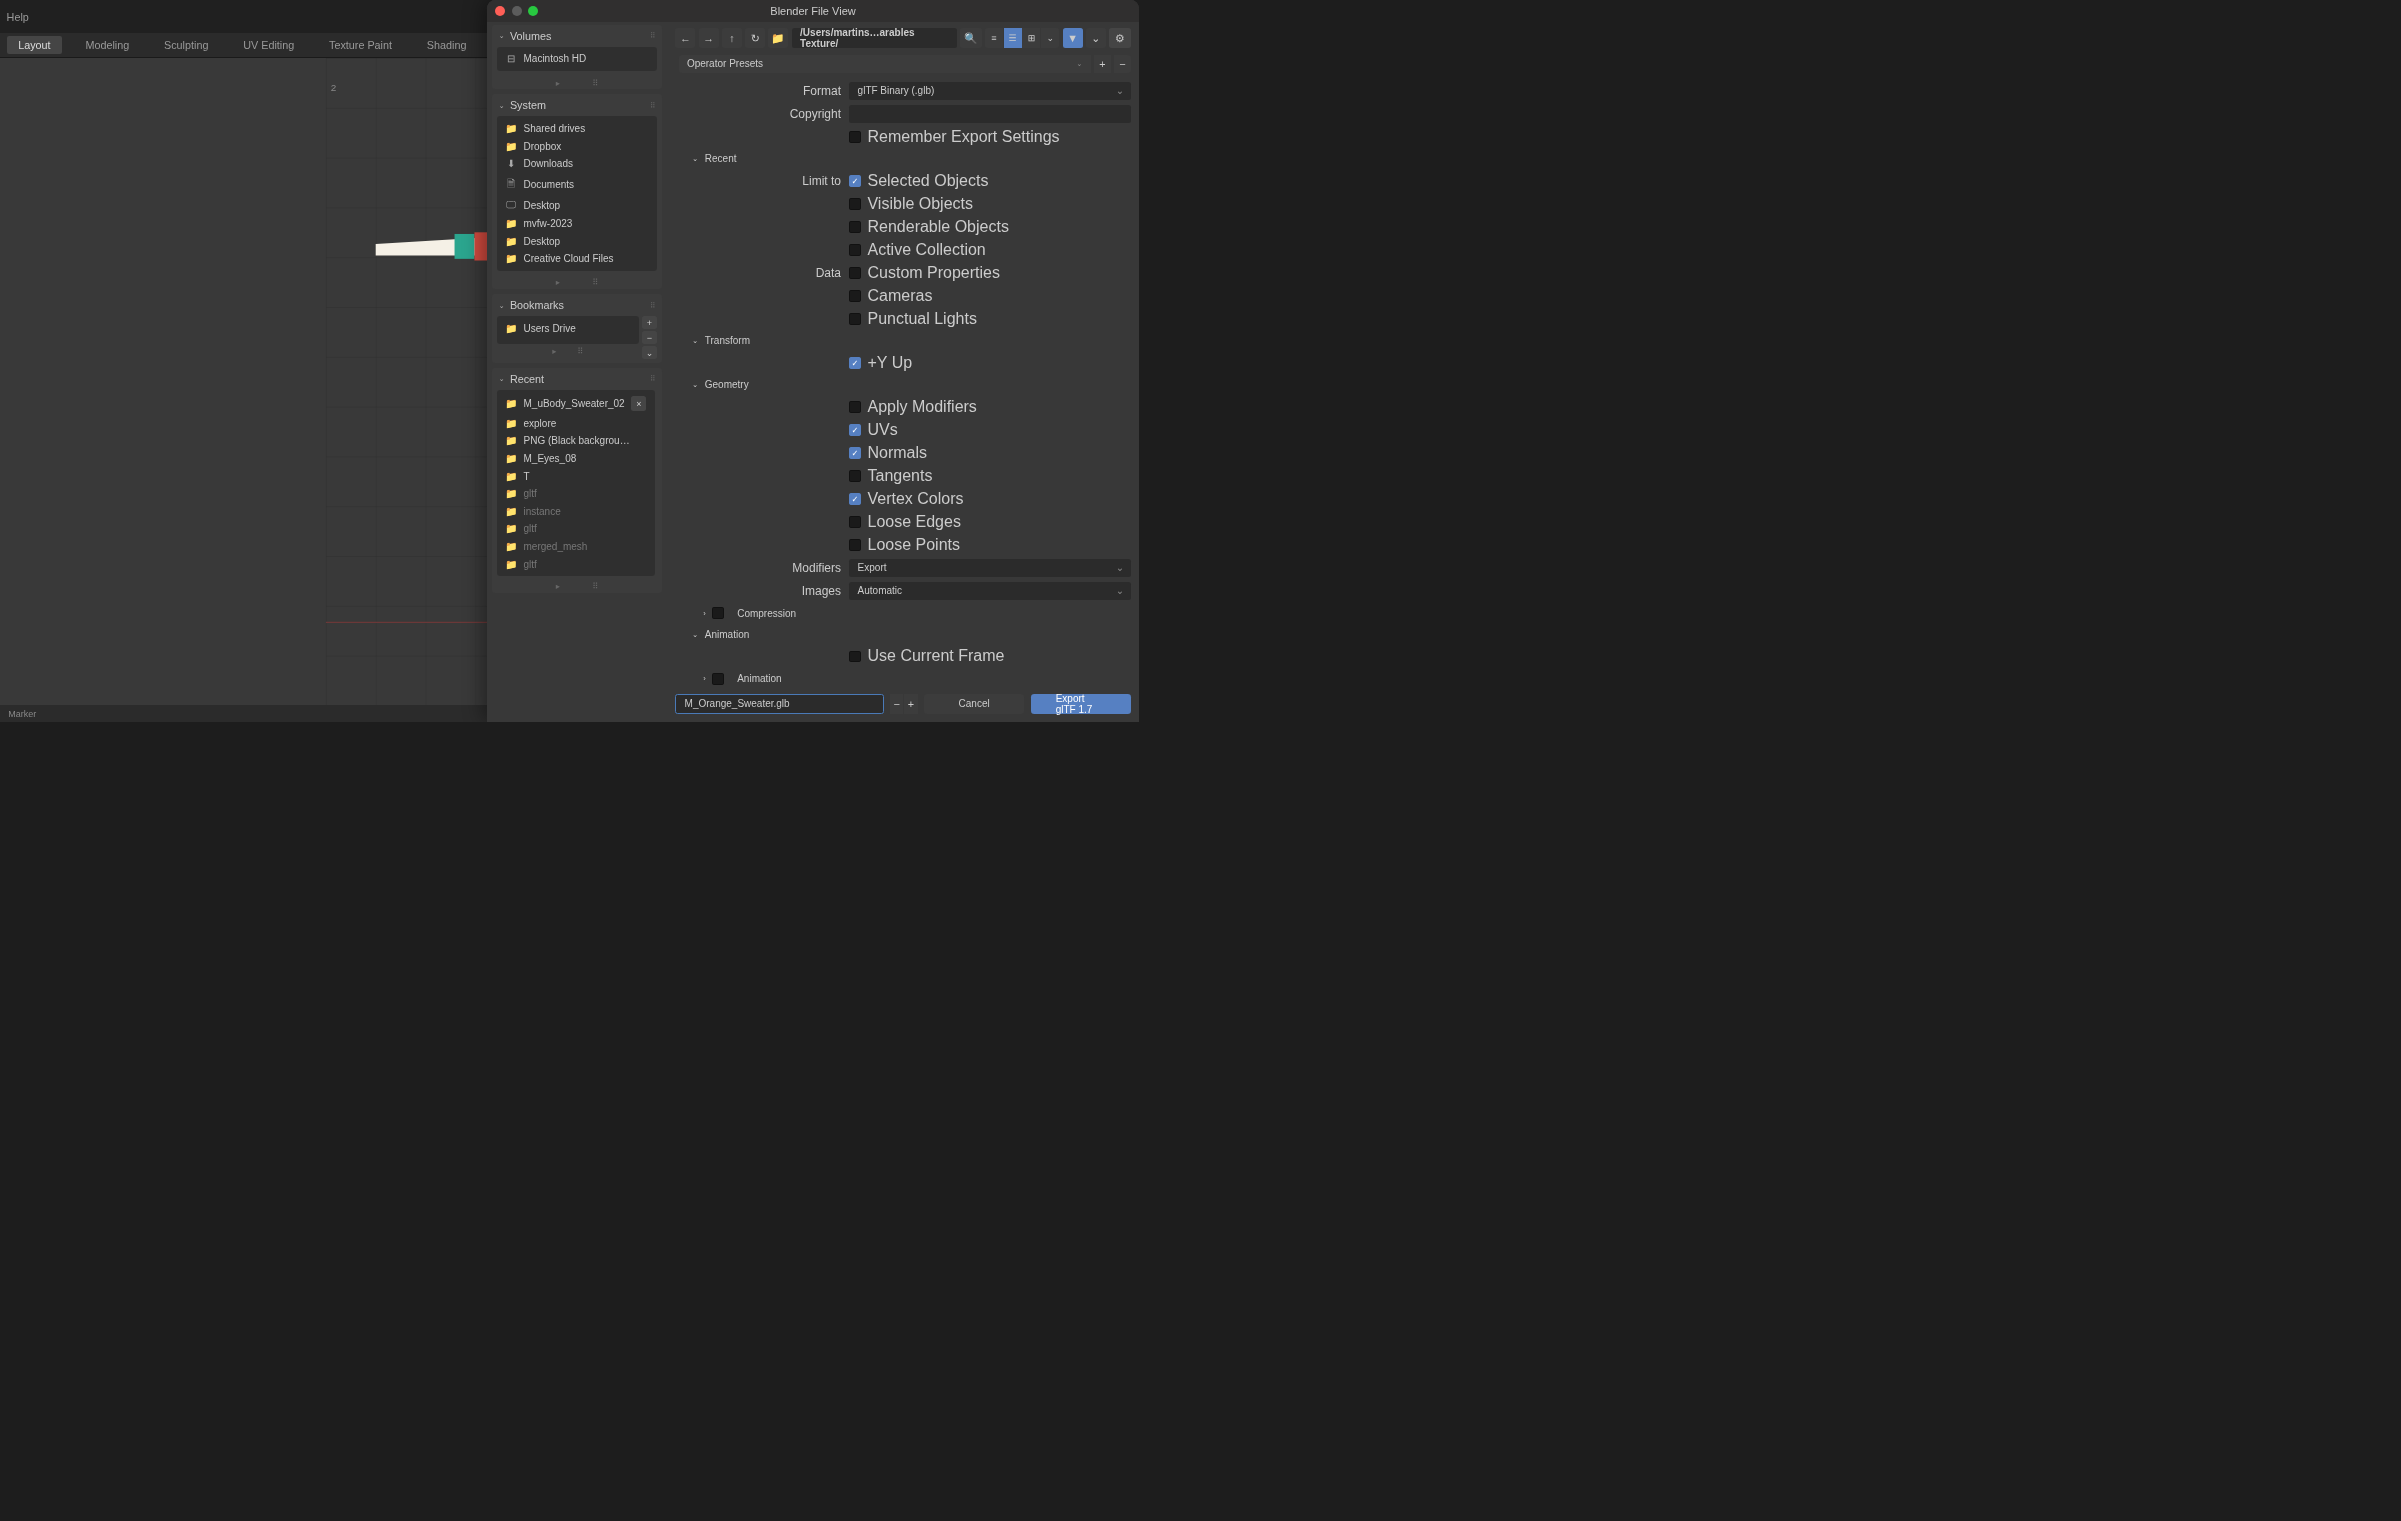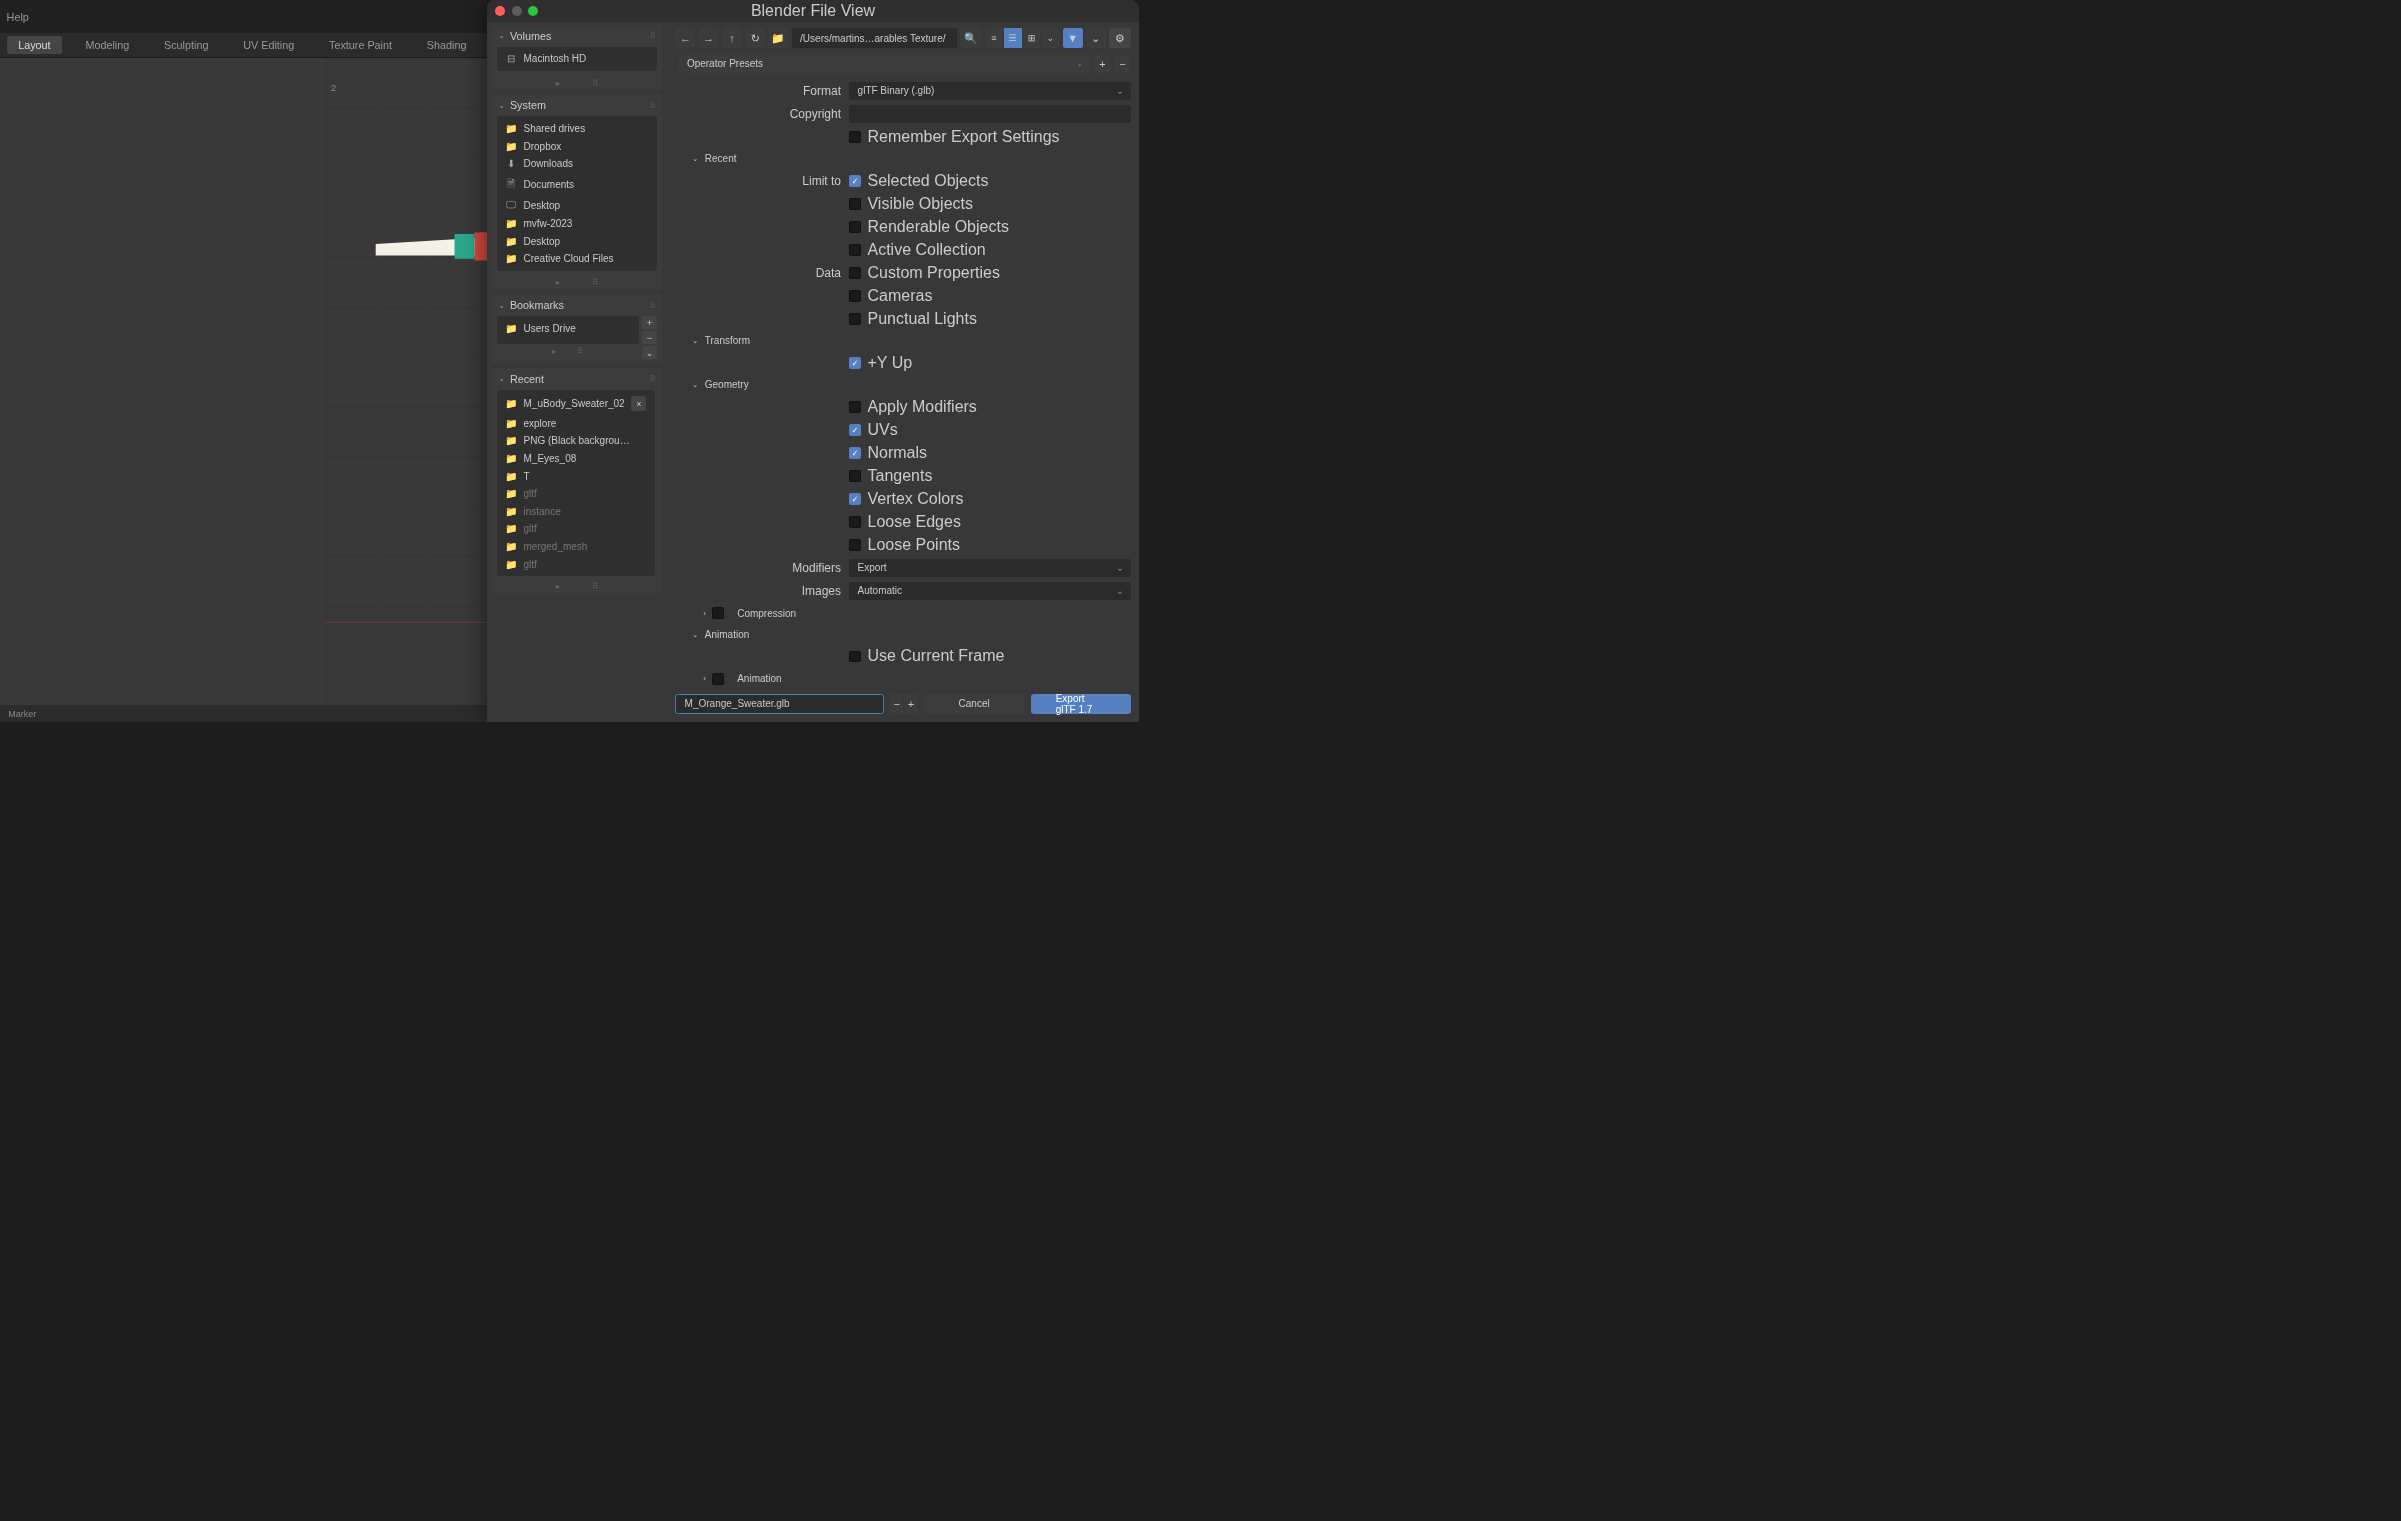--- a/index.html
+++ b/index.html
@@ -28,21 +28,21 @@
     .playback-btn { width: 13.3px; height: 13.3px; display: flex; align-items: center; justify-content: center; color: #ccc; }
     
     
     .dialog { position: absolute; top: 0px; left: 487px; width: 652px; height: 722px; background: #383838; border-radius: 8.3px; box-shadow: -3.3px 0 20px rgba(0,0,0,0.4); display: flex; flex-direction: column; }
     .dialog-titlebar { height: 21.6px; background: #302f2f; border-radius: 8.3px 8.3px 0 0; display: flex; align-items: center; position: relative; }
     .traffic-lights { position: absolute; left: 8.3px; display: flex; gap: 6.6px; }
     .traffic-light { width: 10px; height: 10px; border-radius: 50%; }
     .tl-red { background: #ff5f57; }
     .tl-yellow { background: #5c5c5c; }
     .tl-green { background: #28c840; }
-    .dialog-title { margin: 12px auto; color: #ccc; font-size: 16px; }
+    .dialog-title { margin: 12px auto; color: #ccc; font-size: 11px; }
     .app-name-top { position: absolute; top: 0; left: 50%; transform: translateX(-50%); color: #888; font-size: 10.8px; z-index: -1; }
     
     .dialog-body { flex: 1; display: flex; overflow: hidden; }
     
     .left-pane { width: 180px; background: #383838; padding: 3.3px 5px; overflow-y: auto; display: flex; flex-direction: column; gap: 5px; }
     .section { background: #3c3c3c; border-radius: 3.3px; overflow: hidden; }
     .section-header { padding: 5px 6.6px; display: flex; align-items: center; gap: 5px; background: #3c3c3c; }
     .section-header .dots { margin-left: auto; color: #666; font-size: 7.5px; }
     .chev { font-size: 7.5px; color: #aaa; }
     .section-items { background: #2f2f2f; margin: 0 5px 5px 5px; border-radius: 3.3px; padding: 3.3px 0; }
@@ -55,21 +55,21 @@
     .pm-btn { background: #454545; width: 15px; height: 13.3px; border-radius: 2.5px; display: flex; align-items: center; justify-content: center; font-size: 9px; color: #ccc; }
     .bookmark-row { display: flex; gap: 3.3px; margin: 0 5px 3.3px 5px; }
     .bookmark-main { flex: 1; background: #2f2f2f; border-radius: 3.3px; padding: 3.3px 0; }
     .recent-wrap { display: flex; gap: 3.3px; margin: 0 5px 3.3px 5px; align-items: flex-start; }
     .recent-main { flex: 1; background: #2f2f2f; border-radius: 3.3px; padding: 3.3px 0; }
     
     .right-pane { flex: 1; background: #383838; display: flex; flex-direction: column; overflow: hidden; }
     .toolbar { padding: 6.6px 8.3px; display: flex; align-items: center; gap: 3.3px; }
     .tb-btn { width: 20px; height: 20px; background: #3c3c3c; border-radius: 2.5px; display: flex; align-items: center; justify-content: center; color: #ccc; }
     .tb-btn.active { background: #5680c2; }
-    .path-field { flex: 1; background: #2b2b2b; height: 20px; border-radius: 2.5px; padding: 0 8.3px; display: flex; align-items: center; color: #ccc; font-size: 10px; }
+    .path-field { flex: 1; background: #2b2b2b; height: 20px; border-radius: 2.5px; padding: 0 8.3px; display: flex; align-items: center; color: #ccc; font-size: 10px; font-weight: bold; }
     .search-btn { width: 21.6px; height: 20px; background: #3c3c3c; border-radius: 2.5px; display: flex; align-items: center; justify-content: center; }
     .view-group { display: flex; gap: 0.8px; }
     .view-btn { width: 18px; height: 20px; background: #3c3c3c; display: flex; align-items: center; justify-content: center; color: #ccc; font-size: 9px; }
     .view-btn:first-child { border-radius: 2.5px 0 0 2.5px; }
     .view-btn:last-child { border-radius: 0 2.5px 2.5px 0; }
     .view-btn.active { background: #5680c2; }
     .gear-btn { width: 21.6px; height: 20px; background: #454545; border-radius: 2.5px; display: flex; align-items: center; justify-content: center; }
 
     .presets-row { padding: 0 8.3px 3.3px 11.6px; display: flex; gap: 3.3px; align-items: center; }
     .presets-dd { flex: 1; background: #3c3c3c; height: 18px; border-radius: 3.3px 0 0 3.3px; padding: 0 8.3px; display: flex; align-items: center; font-size: 10px; }

